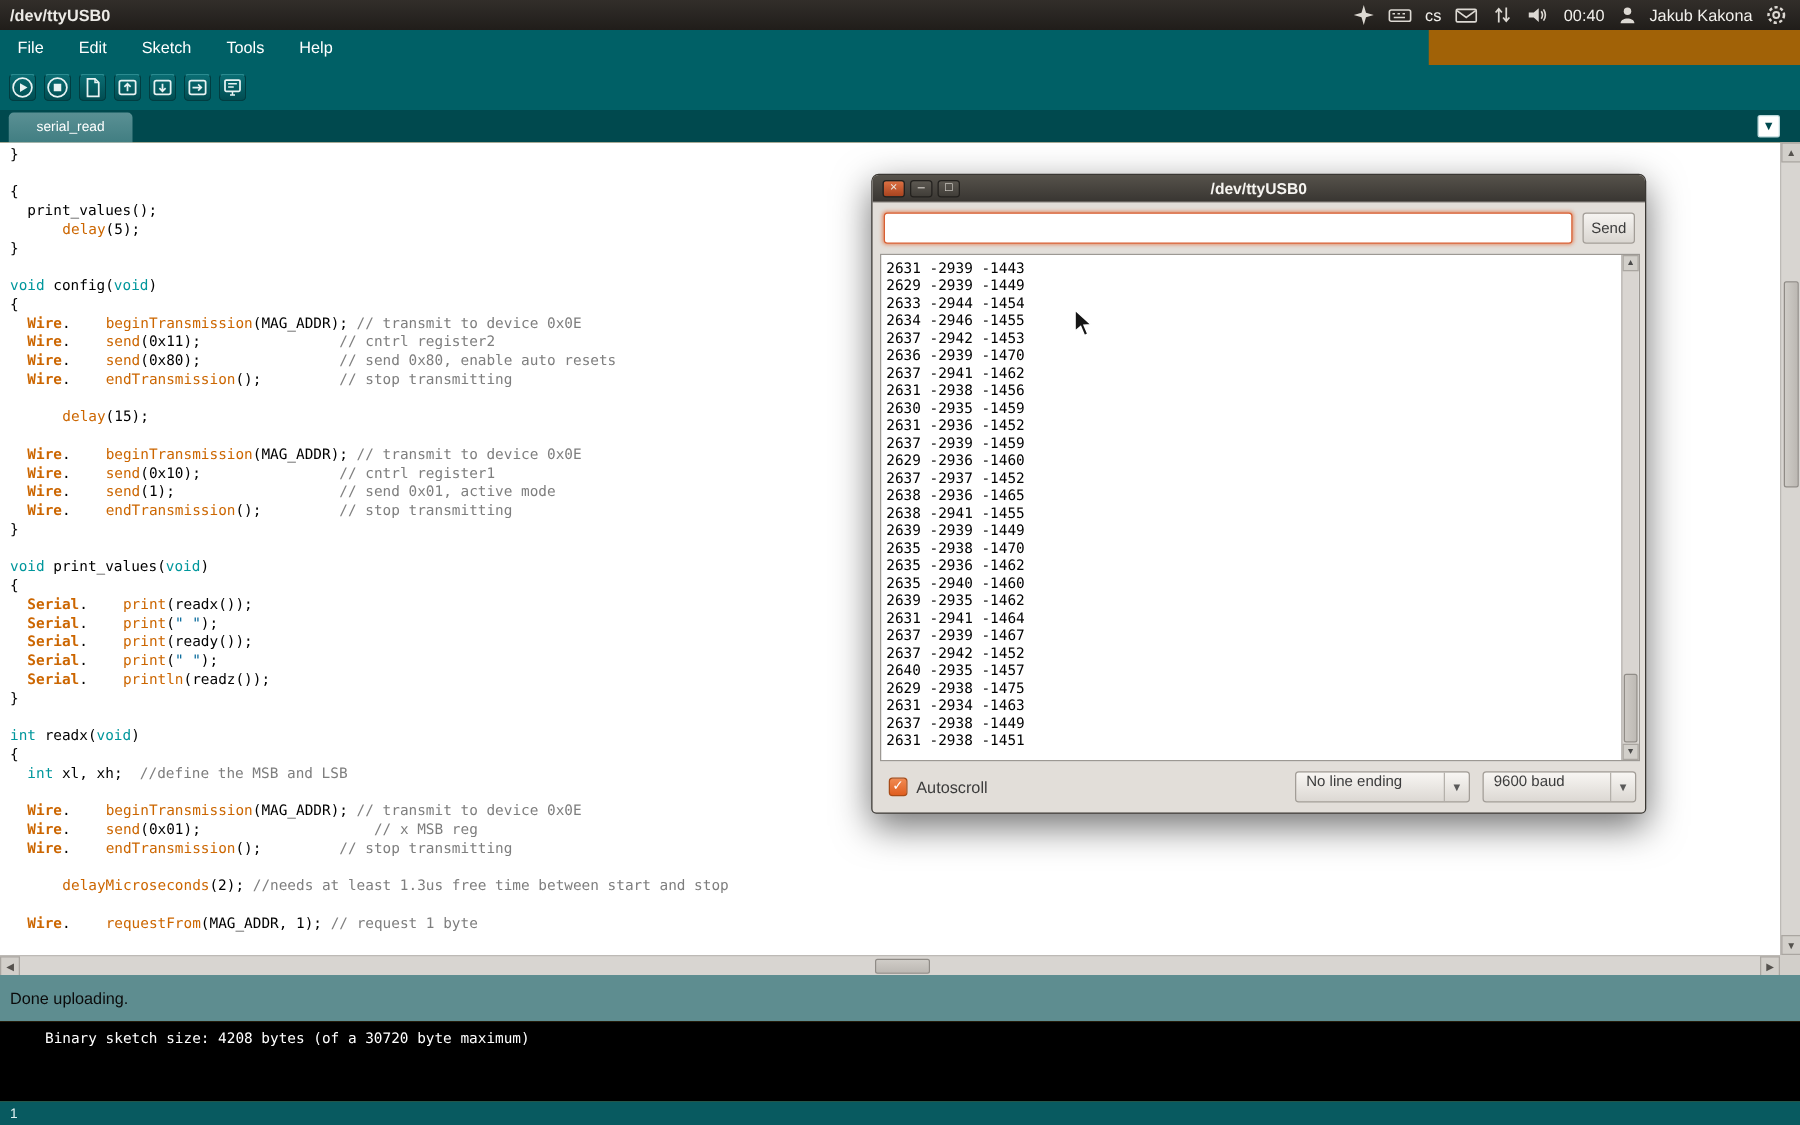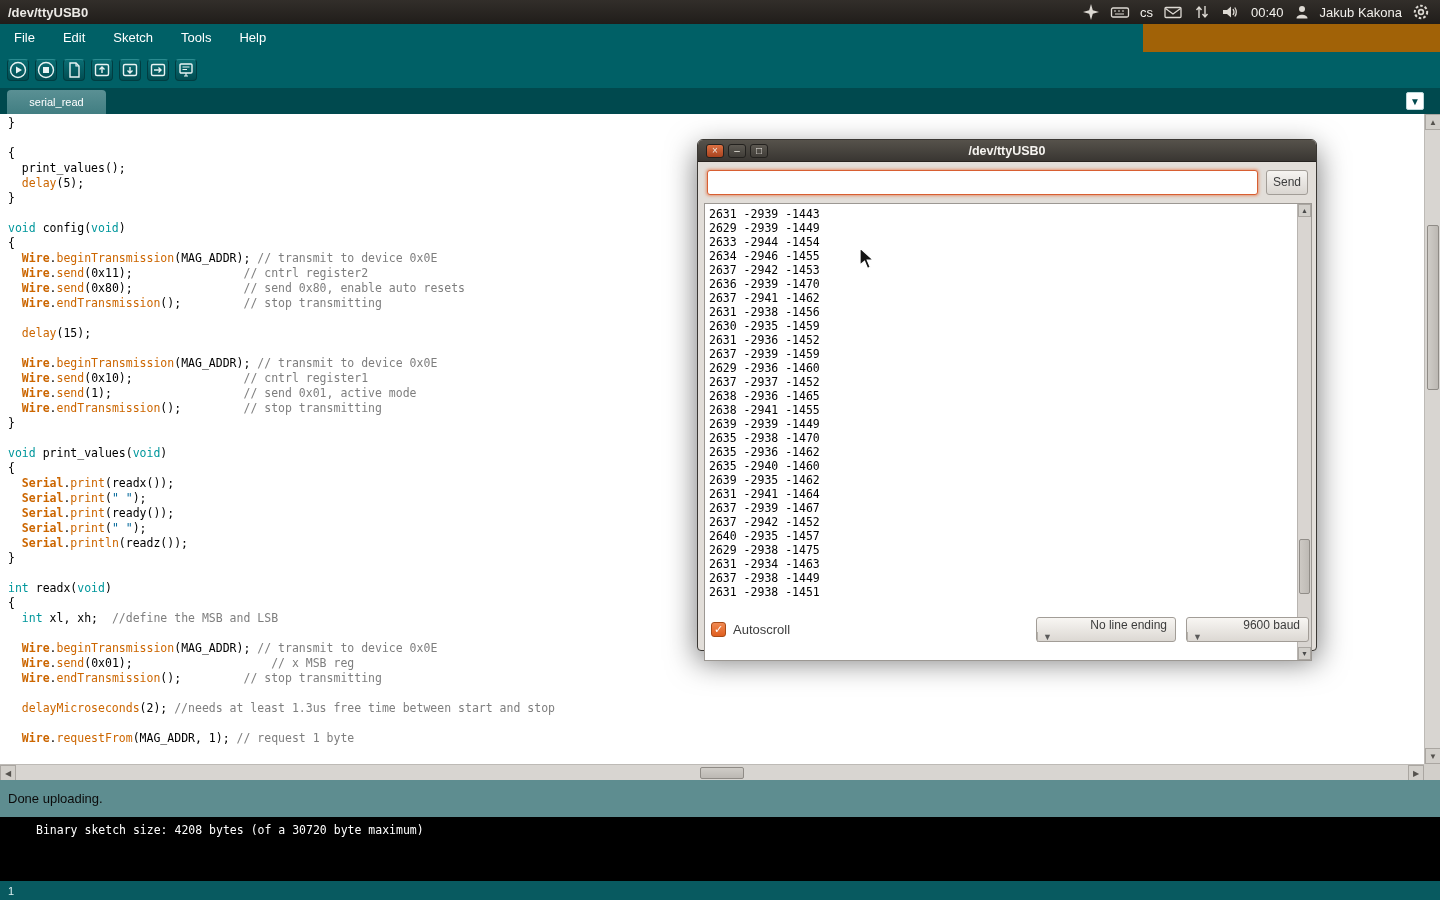--- a/index.html
+++ b/index.html
@@ -57,21 +57,21 @@
   }
 
   
   .editor {
     position:absolute; left:0; top:114px; width:1424px; height:650px;
     background:#fff; overflow:hidden;
   }
   .code { position:absolute; left:8px; top:2px; font-family:"DejaVu Sans Mono",monospace; font-size:11.5px; }
   .code-line { height:15px; line-height:15px; white-space:pre; color:#000; }
   .tok-k { color:#00979c; }
-  .tok-f { color:#cc6600; }
+  .tok-f { color:#cc6600;margin-left:28px; }
   .tok-b { color:#cc6600; font-weight:bold; }
   .tok-c { color:#7e7e7e; }
   .tok-s { color:#006699; }
 
   
   .vsb {
     position:absolute; left:1424px; top:114px; width:16px; height:650px;
     background:#d8d5d1; border-left:1px solid #bdbab6;
   }
   .vsb .step { position:absolute; left:0; width:16px; height:16px; background:#d2cfca; border:1px solid #aaa6a1;
@@ -139,21 +139,21 @@
     border-radius:3px; box-shadow:0 0 3px 1px rgba(226,92,38,.55);
     font-size:13px; padding:0 6px; outline:none; color:#222;
     font-family:"Liberation Sans","DejaVu Sans",sans-serif;
   }
   .sm-send {
     margin-left:8px; width:42px; height:25px; border-radius:3px;
     background:linear-gradient(#f6f4f1,#dad6d1); border:1px solid #a29d97;
     font-size:12px; color:#3c3c3c; font-family:"Liberation Sans",sans-serif;
   }
   .sm-output-wrap {
-    position:absolute; left:6px; top:63px; width:608px; height:458px;
+    position:absolute; left:6px; top:63px; width:608px; height:406px;
     background:#fff; border:1px solid #9c9893; display:flex;
   }
   .sm-output {
     flex:1; font-family:"DejaVu Sans Mono",monospace; font-size:11.5px;
     line-height:14px; color:#000; white-space:pre; padding:3px 4px; overflow:hidden;
   }
   .sm-sb {
     position:relative; width:14px; background:#d9d5d1; border-left:1px solid #b8b4b0;
   }
   .sm-sb .step { position:absolute; left:0; width:13px; height:13px; color:#4a4a4a; font-size:7px;
@@ -166,21 +166,21 @@
     display:flex; align-items:center;
   }
   .checkbox {
     width:15px; height:15px; border-radius:3px; margin-left:7px;
     background:linear-gradient(#f08a52,#e05e1f); border:1px solid #a84b17;
     color:#fff; font-size:11px; font-weight:bold; line-height:13px; text-align:center;
   }
   .cb-label { margin-left:7px; font-size:13px; color:#3c3c3c; }
   .combo {
     height:25px; border-radius:3px; background:linear-gradient(#f8f6f3,#dcd8d3);
-    border:1px solid #a29d97; display:flex; align-items:flex-end; font-size:12px; color:#3c3c3c;flex-direction:column;
+    border:1px solid #a29d97; display:flex; align-items:flex-start; font-size:12px; color:#3c3c3c;
   }
   .combo .combo-text { padding:0 8px; flex:1; white-space:nowrap; }
   .combo .combo-arrow {
     width:20px; align-self:stretch; border-left:1px solid #b5b1ab;
     display:flex; align-items:center; justify-content:center; color:#5a5a5a; font-size:9px;
   }
   .combo.line-ending { margin-left:auto; width:140px; }
   .combo.baud { margin-left:10px; margin-right:3px; width:123px; }
 
   .mouse-cursor { position:absolute; left:858px; top:247px; z-index:50; }

